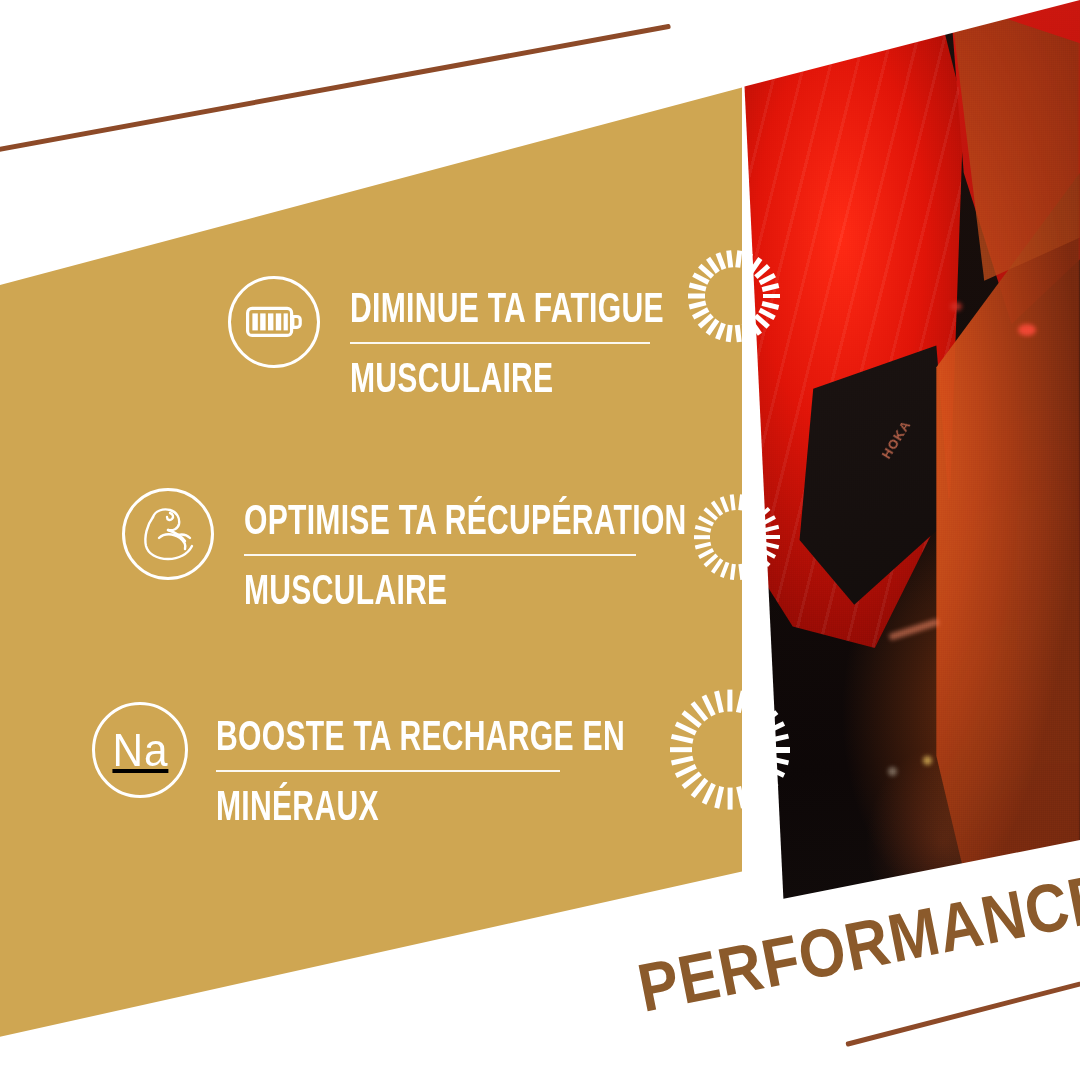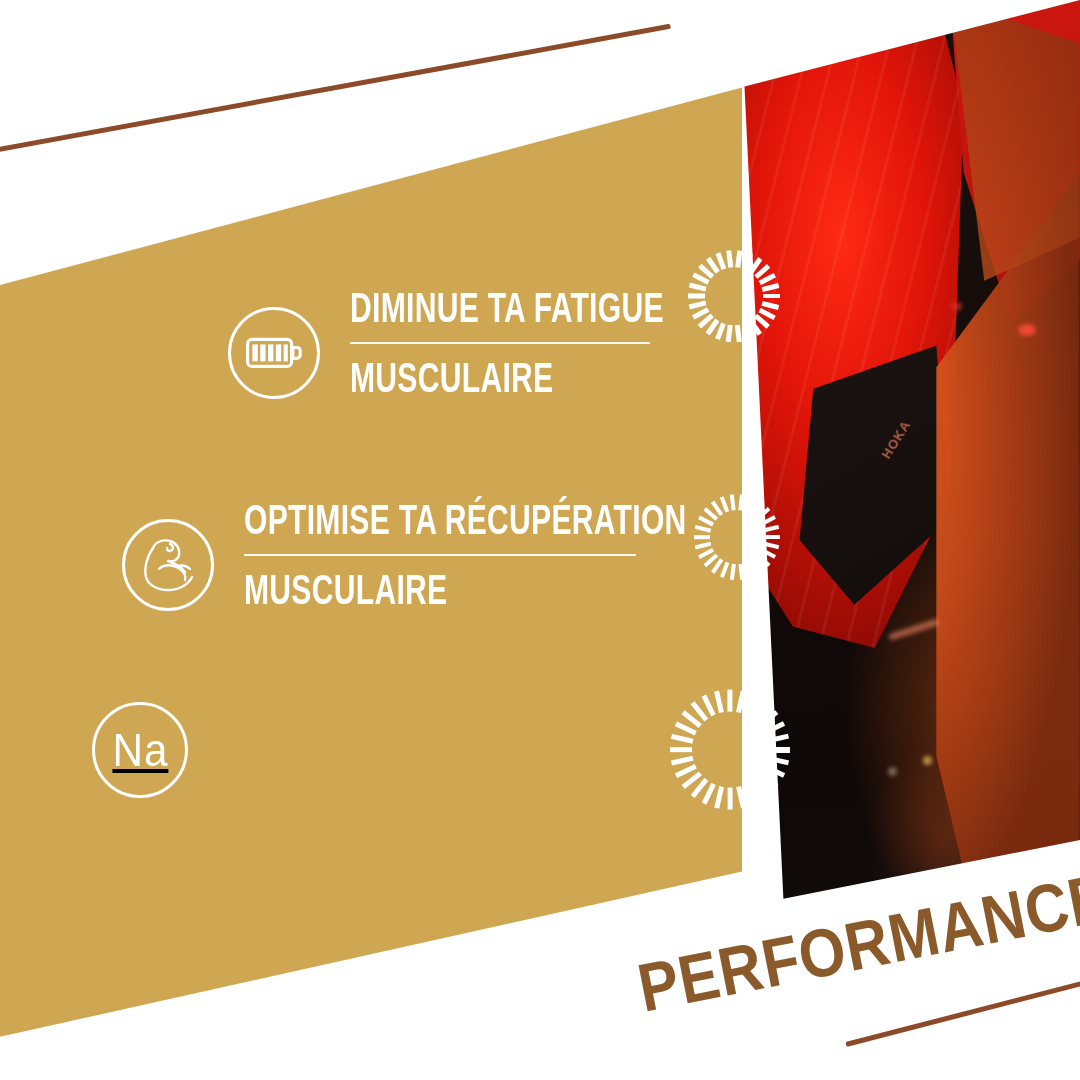--- a/index.html
+++ b/index.html
@@ -88,21 +88,21 @@
     background:#cfa652;
     clip-path:polygon(0% 26.4%, 100% 8.1%, 100% 80.7%, 0% 96.0%);
   }
 
   
   .diag{position:absolute;background:#8d4a28;border-radius:2px;}
   .diag-tl{left:-18px;top:150px;width:700px;height:5px;transform:rotate(-10.4deg);transform-origin:left center;}
   .diag-br{left:846px;top:1042px;width:268px;height:5px;transform:rotate(-14.5deg);transform-origin:left center;}
 
   
-  .feature{position:absolute;display:flex;align-items:flex-end;}
+  .feature{position:absolute;display:flex;align-items:flex-start;}
   .f-icon{flex:0 0 auto;display:flex;align-items:center;justify-content:center;}
   .ring{border:3px solid #ffffff;border-radius:50%;display:flex;align-items:center;justify-content:center;box-sizing:border-box;}
   .f-text{display:flex;flex-direction:column;}
   .f-line1{
     color:#ffffff;font-weight:bold;letter-spacing:.4px;line-height:1;
     font-family:"Liberation Sans",sans-serif;
     transform:scaleX(.70);transform-origin:left center;white-space:nowrap;
   }
   .f-rule{height:2px;background:rgba(255,255,255,.92);margin:13px 0 12px 0;}
   .f-line2{
@@ -202,20 +202,25 @@
       <div class="f-rule" style="width:392px;"></div>
       <div class="f-line2" style="font-size:43px;width:560px;">MUSCULAIRE</div>
     </div>
   </div>
 
   <div class="feature" style="left:92px;top:702px;">
     <div class="f-icon">
       <div class="ring" style="width:96px;height:96px;text-decoration:underline;">
         <span class="na-letters">Na</span>
       </div>
+    </div>
+    <div class="f-text" style="margin-left:28px;padding-top:12px;">
+      <div class="f-line1" style="font-size:43px;width:500px;">BOOSTE TA RECHARGE EN</div>
+      <div class="f-rule" style="width:344px;"></div>
+      <div class="f-line2" style="font-size:43px;width:500px;">MINÉRAUX</div>
     </div>
   </div>
 
   <div class="burst" id="burst1" style="left:686px;top:248px;width:96px;height:96px;">
       <i style="width: 17px; height: 4.5px; margin-top: -2.25px; transform: rotate(0deg) translateX(29px);"></i>
       <i style="width: 17px; height: 4.5px; margin-top: -2.25px; transform: rotate(13.8462deg) translateX(29px);"></i>
       <i style="width: 17px; height: 4.5px; margin-top: -2.25px; transform: rotate(27.6923deg) translateX(29px);"></i>
       <i style="width: 17px; height: 4.5px; margin-top: -2.25px; transform: rotate(41.5385deg) translateX(29px);"></i>
       <i style="width: 17px; height: 4.5px; margin-top: -2.25px; transform: rotate(55.3846deg) translateX(29px);"></i>
       <i style="width: 17px; height: 4.5px; margin-top: -2.25px; transform: rotate(69.2308deg) translateX(29px);"></i>

